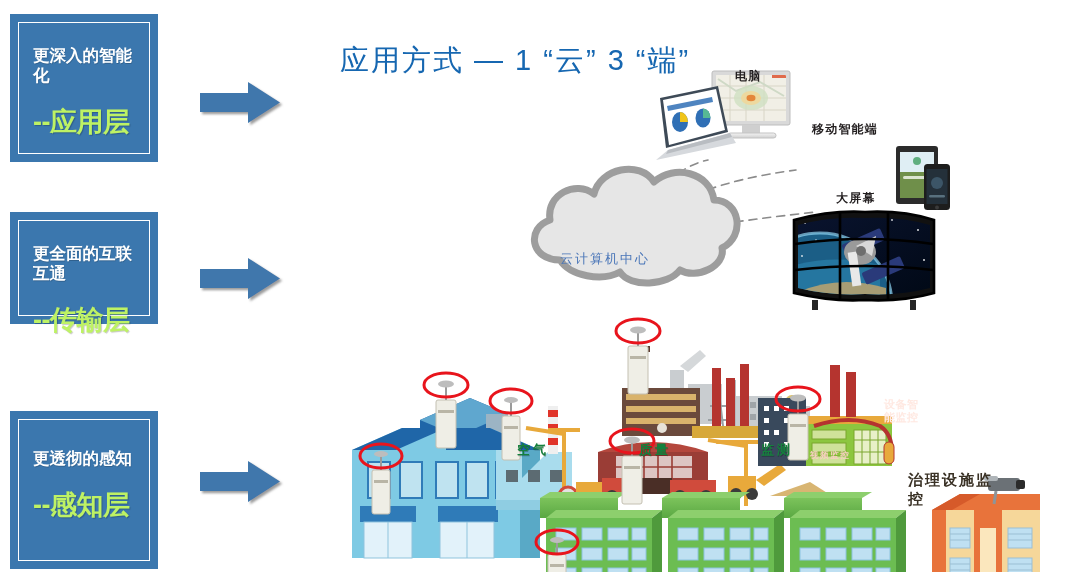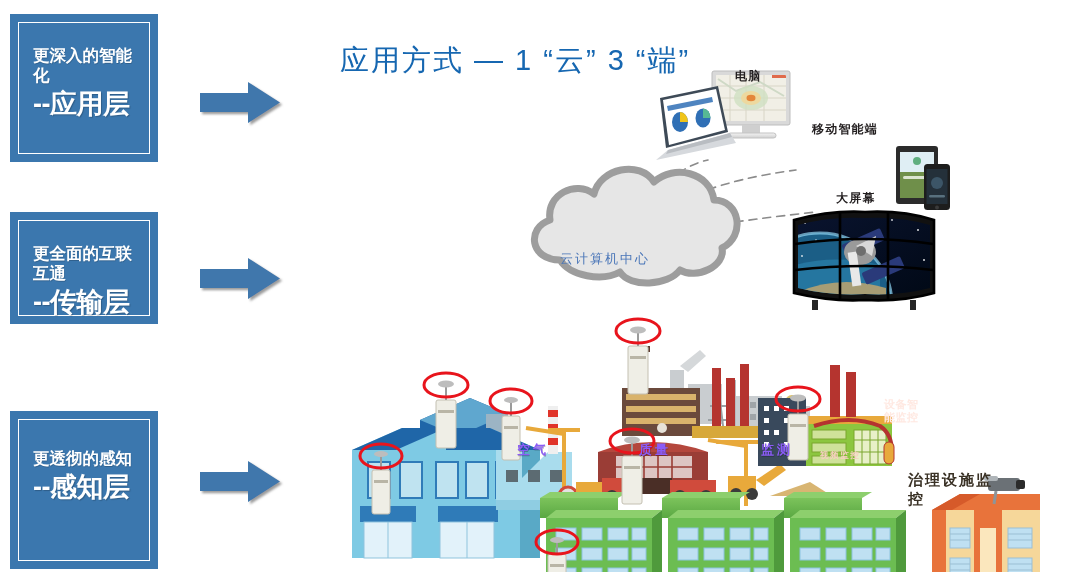--- a/index.html
+++ b/index.html
@@ -26,25 +26,25 @@
   }
   .layer-sub{
     color:#ffffff;
     font-size:16.5px;
     font-weight:bold;
     line-height:20px;
     letter-spacing:0px;
     text-shadow:0.6px 0.6px 0 rgba(0,0,0,.18);
   }
   .layer-main{
-    color:#ffffff;
+    color:#bef264;
     font-size:27px;
     font-weight:bold;
     line-height:34px;
-    margin-top:2px;
+    margin-top:20px;
     letter-spacing:-0.5px;
     text-shadow:1px 1px 1px rgba(0,0,0,.22);
   }
 
   
   .arrow-wrap{position:absolute;}
   .arrow-wrap svg{display:block;}
 
   
   .title{
@@ -72,21 +72,21 @@
     letter-spacing:2px;
     white-space:nowrap;
   }
 
   
   .bldg-label{
     position:absolute;
     white-space:nowrap;
     font-weight:bold;
   }
-  .lbl-green{color:#8b5cf6;font-size:13px;letter-spacing:3px;
+  .lbl-green{color:#15803d;font-size:13px;letter-spacing:3px;
      text-shadow:0.5px 0.5px 0 rgba(0,0,0,.25);}
   .lbl-red-sign{color:#ffe9e2;font-size:11px;line-height:13px;letter-spacing:0.5px;}
   .lbl-video{color:#f6cfc0;font-size:8.5px;letter-spacing:1.6px;}
   .lbl-dark{color:#3a3226;font-size:15px;line-height:19px;letter-spacing:2px;font-weight:normal;}
 </style>
 </head>
 <body>
 
 <div class="stage">
 
@@ -685,17 +685,17 @@
       <ellipse cx="901" cy="241" rx="22" ry="12" fill="none" stroke="#e8141c" stroke-width="3"></ellipse>
     </g>
   </svg>
 
   <div class="bldg-label lbl-green" style="left:517px;top:441px;">空气</div>
   <div class="bldg-label lbl-green" style="left:639px;top:441px;">质量</div>
   <div class="bldg-label lbl-green" style="left:761px;top:441px;">监测</div>
 
   <div class="bldg-label lbl-red-sign" style="left:884px;top:398px;width:40px;white-space:normal;text-align:left;">设备智能监控</div>
 
-  <div class="bldg-label lbl-video" style="left:810px;top:450px;padding-left:10px;">视频监控</div>
+  <div class="bldg-label lbl-video" style="left:810px;top:450px;">视频监控</div>
 
   <div class="bldg-label lbl-dark" style="left:908px;top:470px;width:100px;white-space:normal;font-weight:bold;">治理设施监控</div>
 
 </div>
 
 </body></html>

